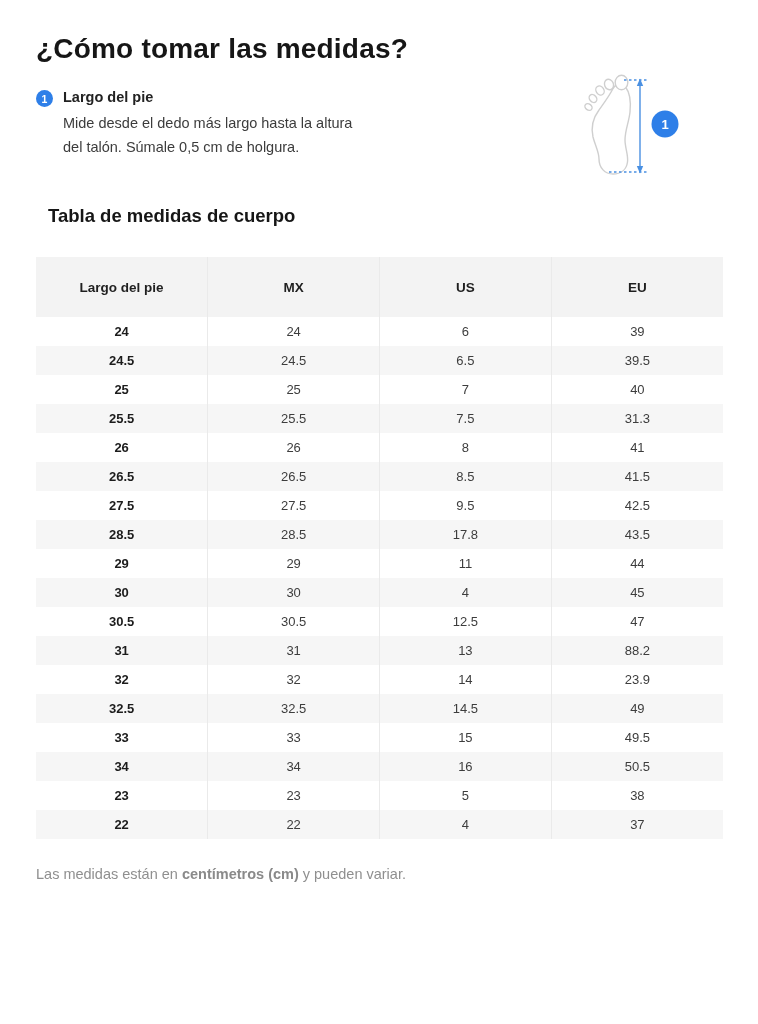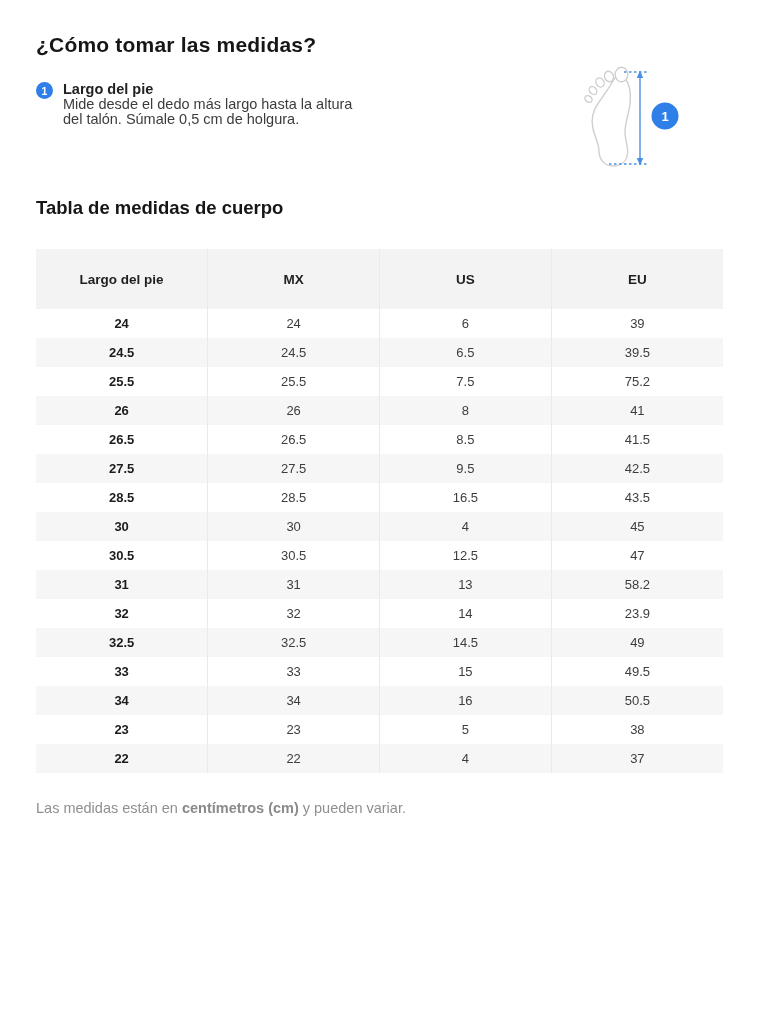--- a/index.html
+++ b/index.html
@@ -8,21 +8,21 @@
     background: #ffffff;
     font-family: "Liberation Sans", sans-serif;
     color: #1c1c1c;
   }
   body { min-height: 1024px; }
   .container {
     width: 758px;
     padding: 33px 35px 0 36px;
   }
   .page-title {
-    font-size: 21px;
+    font-size: 28px;
     font-weight: bold;
     color: #161616;
     letter-spacing: 0.2px;
   }
   .how-to-row {
     display: flex;
     justify-content: space-between;
     align-items: flex-start;
     margin-top: 8px;
   }
@@ -38,31 +38,33 @@
     flex: 0 0 auto;
     margin-top: 1px;
   }
   .step-texts { margin-left: 10px; }
   .step-title {
     font-size: 14.5px;
     font-weight: bold;
     color: #222222;
   }
   .step-desc {
+    margin-top: 6px;
     width: 304px;
     font-size: 14.5px;
-    line-height: 15px;
+    line-height: 24px;
     color: #3c3c3c;
   }
   .foot-diagram { margin-right: 40px; flex: 0 0 auto; }
   .table-title {
     margin-top: 22px;
     font-size: 18.5px;
     font-weight: bold;
     color: #161616;
+    margin-left: 12px;
   }
   table.size-table {
     margin-top: 30px;
     width: 687px;
     border-collapse: collapse;
     table-layout: fixed;
   }
   table.size-table th {
     height: 60px;
     background: #f3f3f3;
@@ -167,24 +169,30 @@
           <td>6</td>
           <td>39</td>
         </tr>
         <tr>
           <td>24.5</td>
           <td>24.5</td>
           <td>6.5</td>
           <td>39.5</td>
         </tr>
         <tr>
+          <td>25</td>
+          <td>25</td>
+          <td>7</td>
+          <td>40</td>
+        </tr>
+        <tr>
           <td>25.5</td>
           <td>25.5</td>
           <td>7.5</td>
-          <td>75.2</td>
+          <td>31.3</td>
         </tr>
         <tr>
           <td>26</td>
           <td>26</td>
           <td>8</td>
           <td>41</td>
         </tr>
         <tr>
           <td>26.5</td>
           <td>26.5</td>
@@ -193,40 +201,46 @@
         </tr>
         <tr>
           <td>27.5</td>
           <td>27.5</td>
           <td>9.5</td>
           <td>42.5</td>
         </tr>
         <tr>
           <td>28.5</td>
           <td>28.5</td>
-          <td>16.5</td>
+          <td>17.8</td>
           <td>43.5</td>
+        </tr>
+        <tr>
+          <td>29</td>
+          <td>29</td>
+          <td>11</td>
+          <td>44</td>
         </tr>
         <tr>
           <td>30</td>
           <td>30</td>
           <td>4</td>
           <td>45</td>
         </tr>
         <tr>
           <td>30.5</td>
           <td>30.5</td>
           <td>12.5</td>
           <td>47</td>
         </tr>
         <tr>
           <td>31</td>
           <td>31</td>
           <td>13</td>
-          <td>58.2</td>
+          <td>88.2</td>
         </tr>
         <tr>
           <td>32</td>
           <td>32</td>
           <td>14</td>
           <td>23.9</td>
         </tr>
         <tr>
           <td>32.5</td>
           <td>32.5</td>

